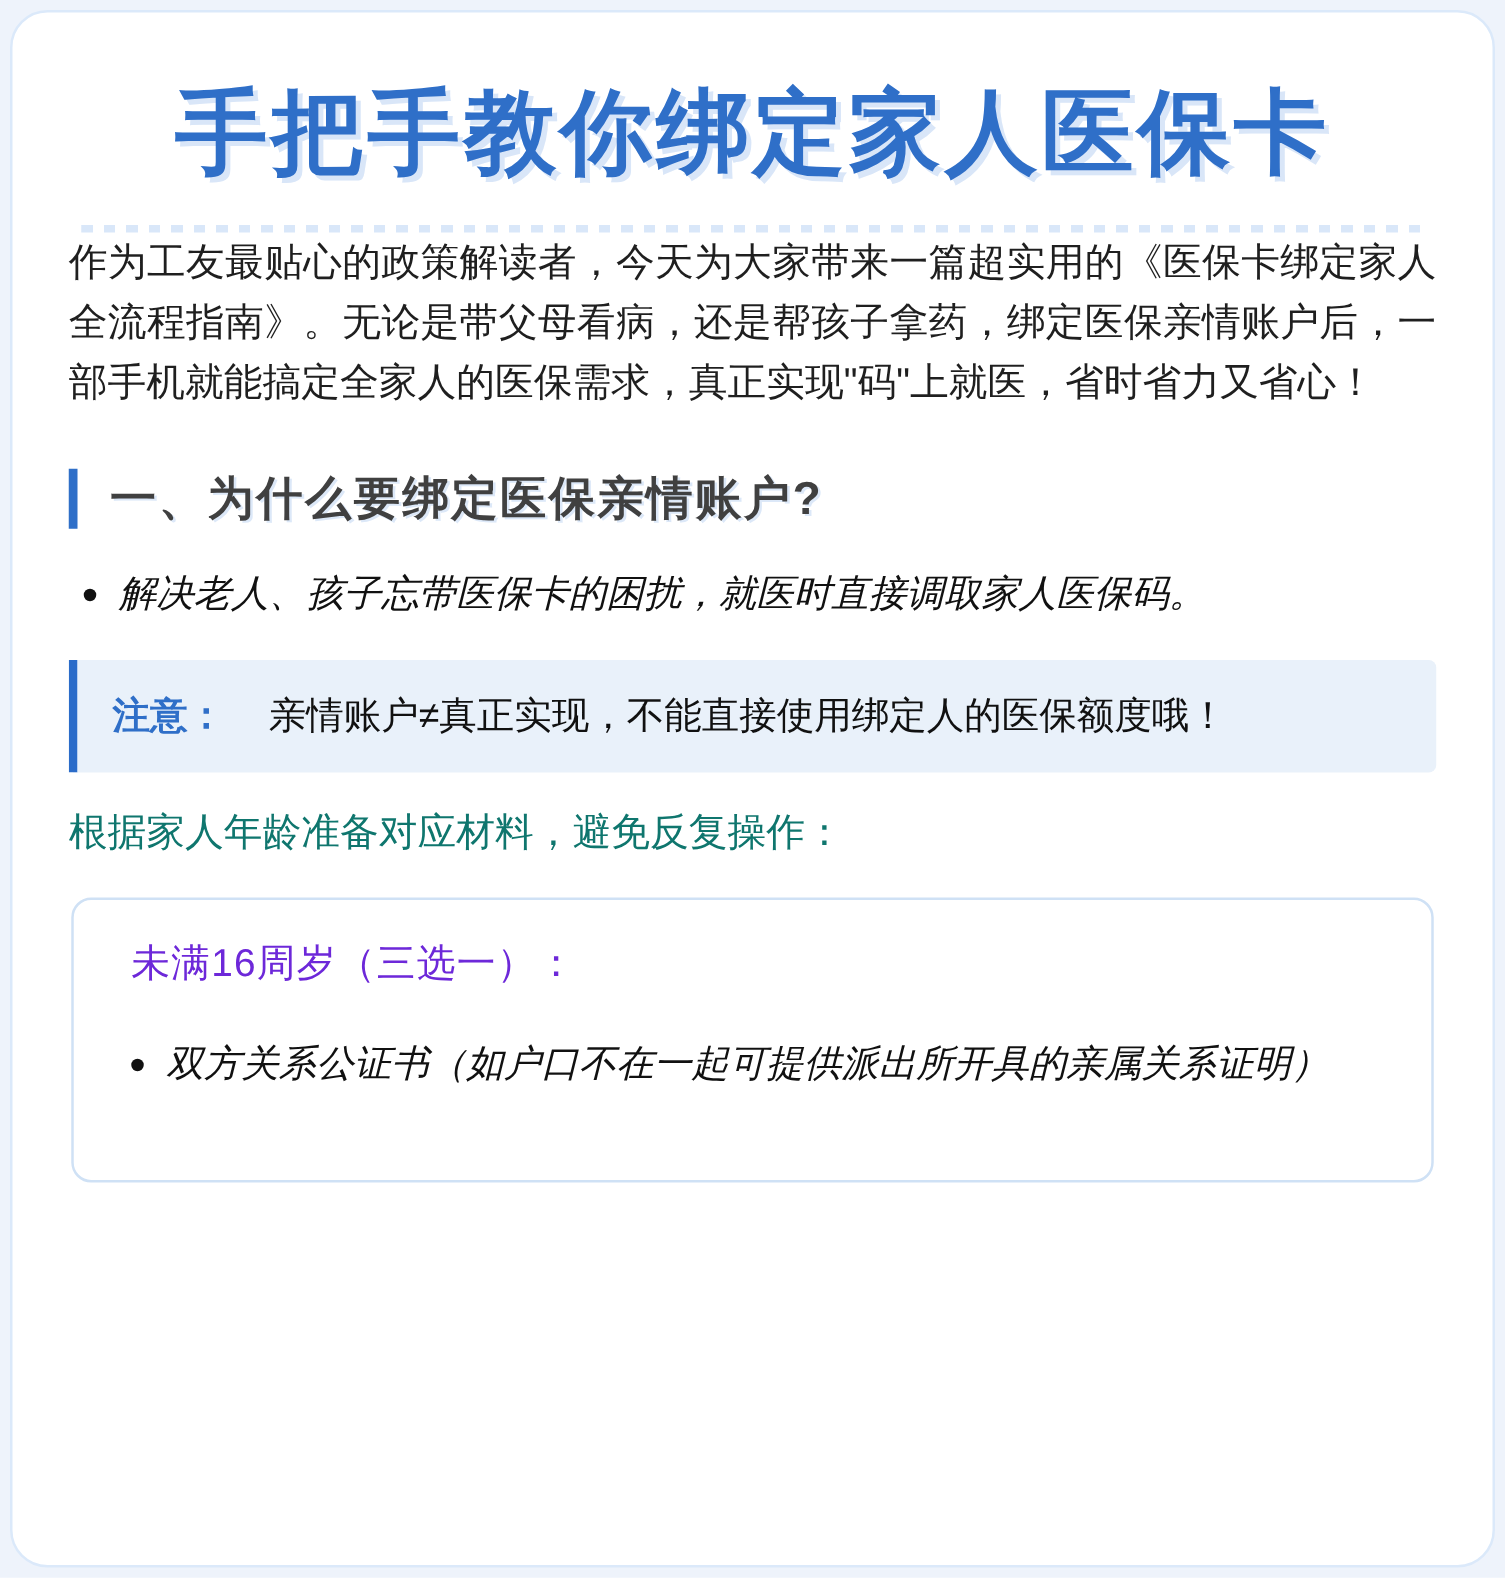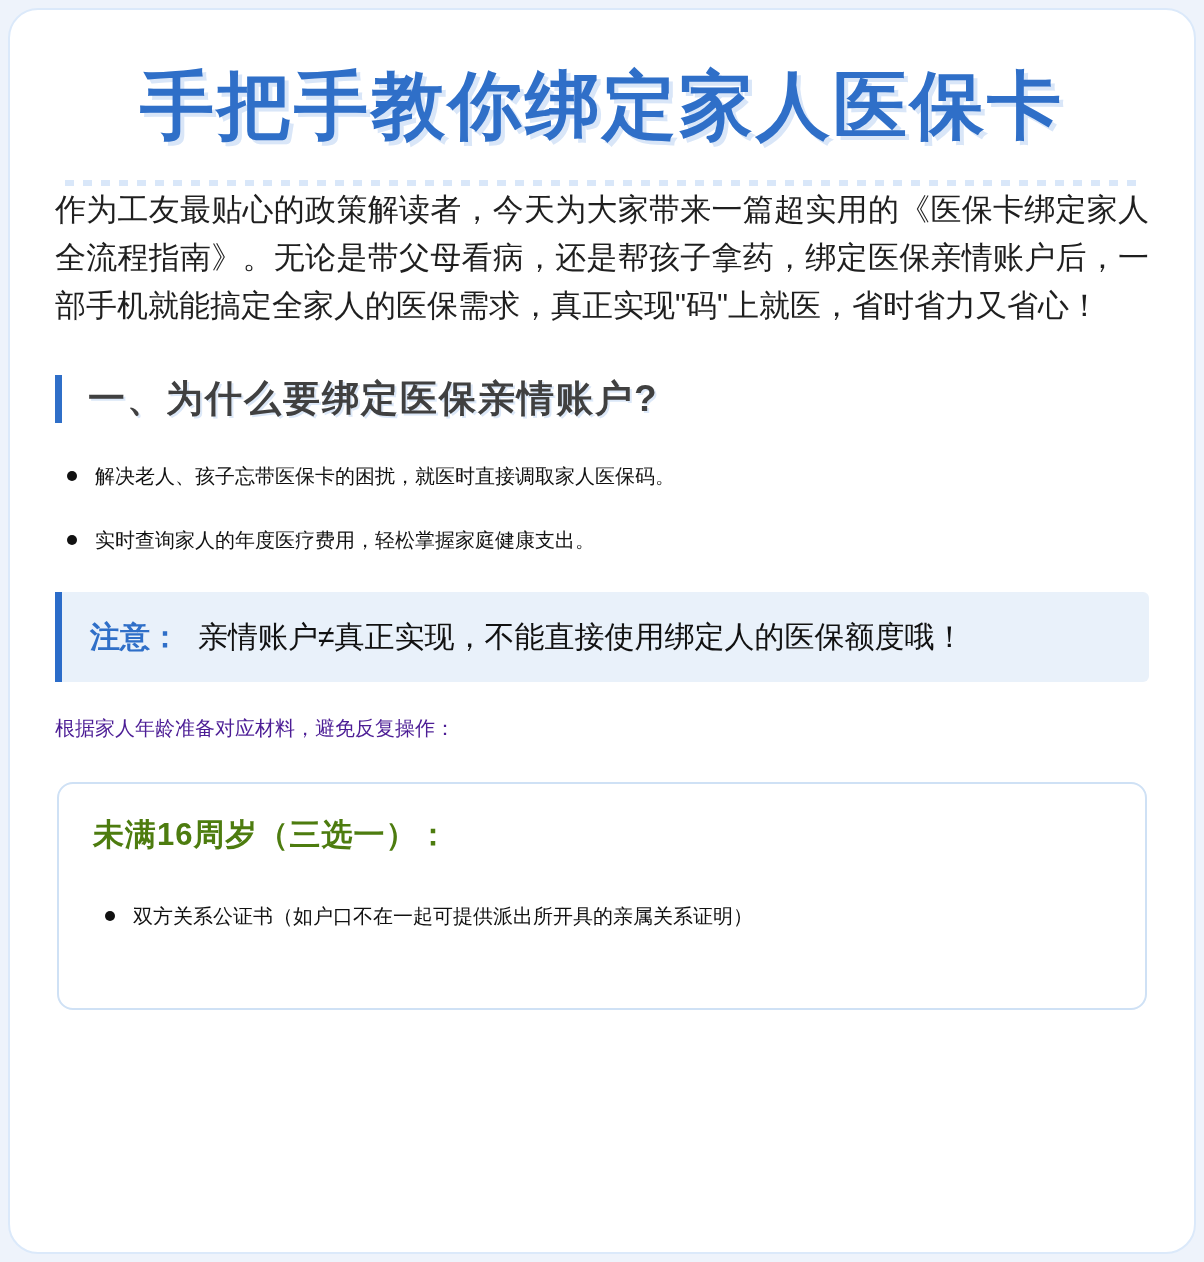--- a/index.html
+++ b/index.html
@@ -66,24 +66,25 @@
   }
 
   
   ul.bullets {
     list-style: none;
     margin-top: 32px;
   }
   ul.bullets li {
     position: relative;
     padding-left: 40px;
-    font-size: 20px;
+    font-size: 30px;
     line-height: 40px;
     color: #111111;
     margin-bottom: 24px;
+    font-style: italic;
   }
   ul.bullets li::before {
     content: '';
     position: absolute;
     left: 12px; top: 15px;
     width: 10px; height: 10px;
     border-radius: 50%;
     background: #111111;
   }
 
@@ -94,45 +95,45 @@
     border-left: 7px solid #2b6cc9;
     border-radius: 0 6px 6px 0;
     padding: 25px 28px;
     font-size: 30px;
     line-height: 40px;
     color: #111111;
   }
   .note-box .note-label {
     color: #2f6fc8;
     font-weight: 800;
-    margin-right: 18px;
+    margin-right: 35px;
   }
 
   
   .prep-text {
     margin-top: 26px;
-    font-size: 20px;
+    font-size: 31px;
     line-height: 44px;
-    color: #4c1d95;
-    font-family: Liberation Mono, monospace;
+    color: #0f766e;
   }
 
   
   .card {
     margin: 30px 2px 0 2px;
     border: 2px solid #cfe1f5;
     border-radius: 16px;
     background: #ffffff;
     padding: 30px 34px 46px 34px;
   }
   .card-heading {
     font-size: 31px;
-    font-weight: 700;
-    color: #4d7c0f;
+    font-weight: 400;
+    color: #6d28d9;
     letter-spacing: 1px;
+    margin-left: 12px;
   }
   .card ul.bullets { margin-top: 40px; }
   .card ul.bullets li { margin-bottom: 26px; }
 </style>
 </head>
 <body>
 
 <div class="page">
   <div class="content">
 
@@ -142,21 +143,20 @@
 
     <p class="intro">作为工友最贴心的政策解读者，今天为大家带来一篇超实用的《医保卡绑定家人全流程指南》。无论是带父母看病，还是帮孩子拿药，绑定医保亲情账户后，一部手机就能搞定全家人的医保需求，真正实现"码"上就医，省时省力又省心！</p>
 
     <div class="section-heading">
       <div class="accent-bar"></div>
       <div class="label">一、为什么要绑定医保亲情账户?</div>
     </div>
 
     <ul class="bullets">
       <li>解决老人、孩子忘带医保卡的困扰，就医时直接调取家人医保码。</li>
-      <li>实时查询家人的年度医疗费用，轻松掌握家庭健康支出。</li>
     </ul>
 
     <div class="note-box">
       <span class="note-label">注意：</span><span>亲情账户≠真正实现，不能直接使用绑定人的医保额度哦！</span>
     </div>
 
 
     <p class="prep-text">根据家人年龄准备对应材料，避免反复操作：</p>
 
     <div class="card">

